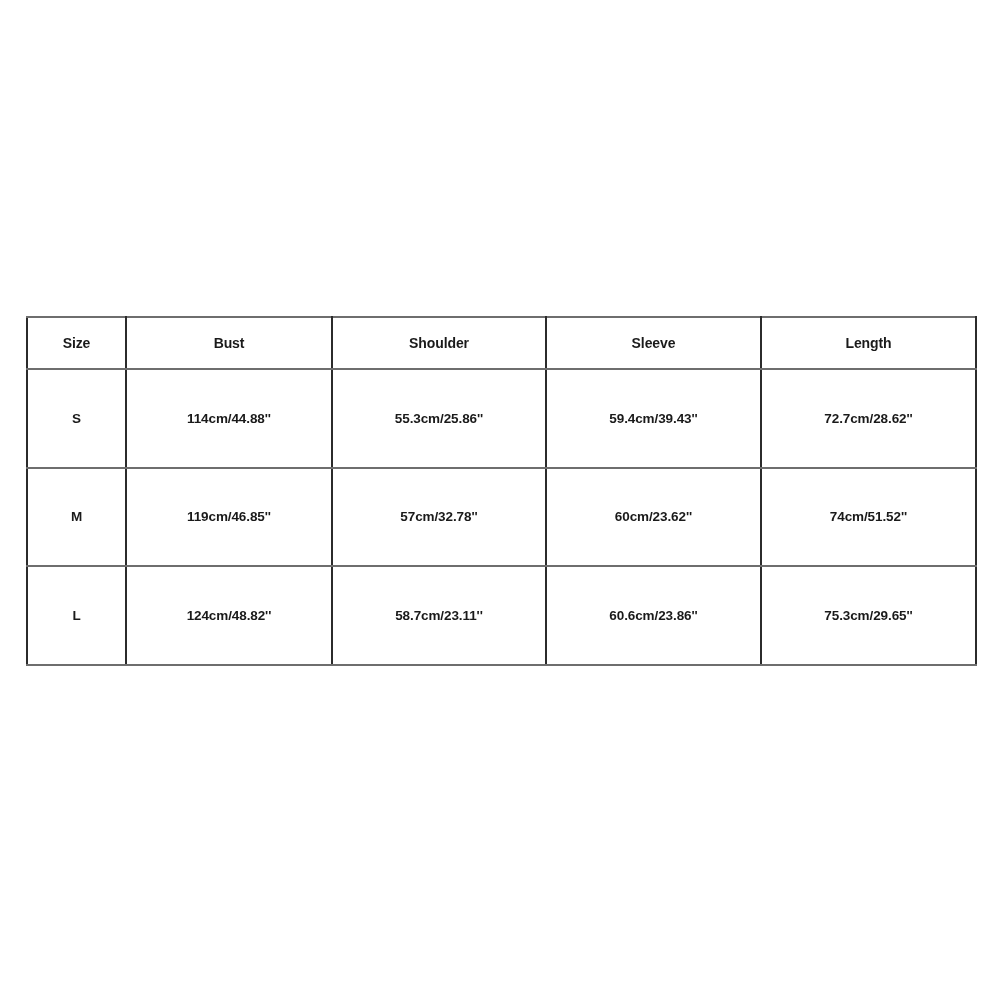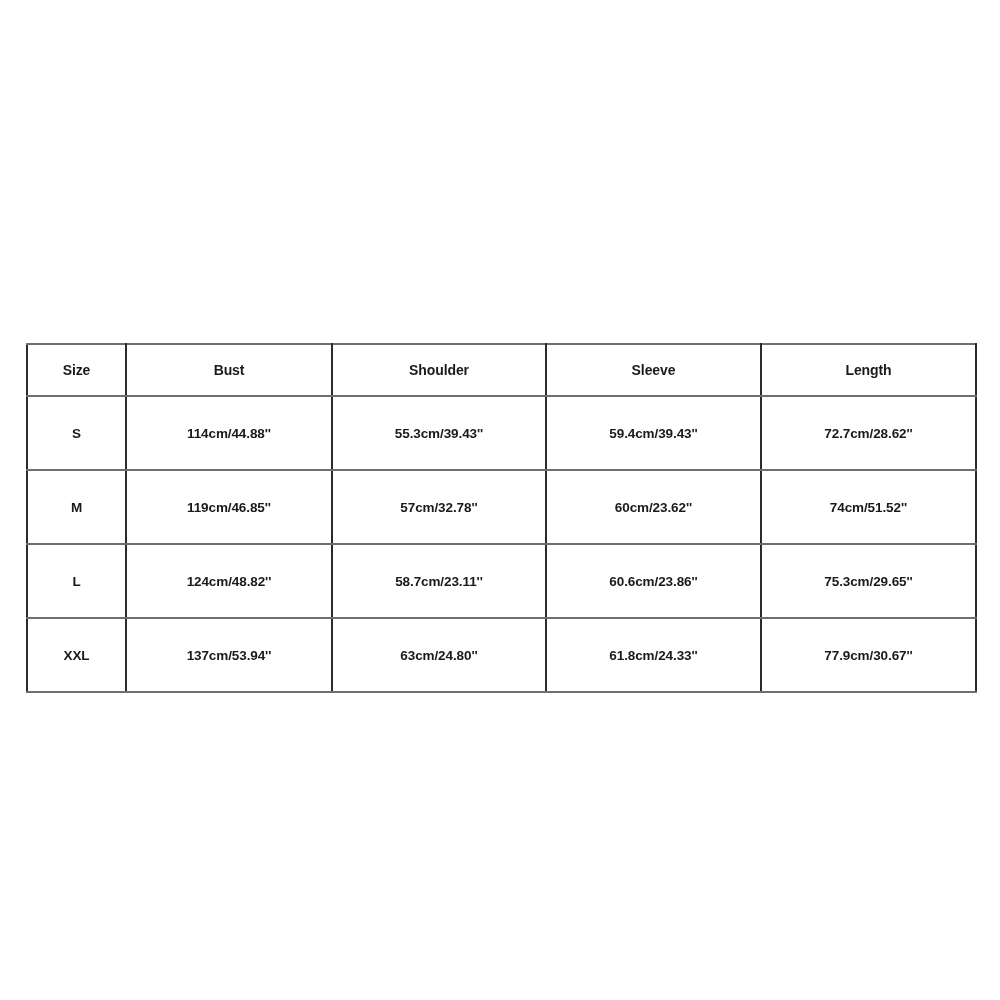--- a/index.html
+++ b/index.html
@@ -12,21 +12,21 @@
     width: 1000px;
     height: 1000px;
     position: relative;
     font-family: "Liberation Sans", sans-serif;
     -webkit-font-smoothing: antialiased;
   }
 
   #size-chart-wrap {
     position: absolute;
     left: 26px;
-    top: 343px;
+    top: 316px;
     width: 812px;
     height: 350px;
   }
 
   table.size-chart {
     width: 949px;
     height: 350px;
     border-collapse: collapse;
     table-layout: fixed;
     background: #ffffff;
@@ -79,40 +79,33 @@
         <th>Bust</th>
         <th>Shoulder</th>
         <th>Sleeve</th>
         <th>Length</th>
       </tr>
     </thead>
     <tbody>
       <tr>
         <td>S</td>
         <td>114cm/44.88''</td>
-        <td>55.3cm/39.43''</td>
+        <td>55.3cm/25.86''</td>
         <td>59.4cm/39.43''</td>
         <td>72.7cm/28.62''</td>
       </tr>
       <tr>
         <td>M</td>
         <td>119cm/46.85''</td>
         <td>57cm/32.78''</td>
         <td>60cm/23.62''</td>
         <td>74cm/51.52''</td>
       </tr>
       <tr>
         <td>L</td>
         <td>124cm/48.82''</td>
         <td>58.7cm/23.11''</td>
         <td>60.6cm/23.86''</td>
         <td>75.3cm/29.65''</td>
       </tr>
-      <tr>
-        <td>XXL</td>
-        <td>137cm/53.94''</td>
-        <td>63cm/24.80''</td>
-        <td>61.8cm/24.33''</td>
-        <td>77.9cm/30.67''</td>
-      </tr>
     </tbody>
   </table>
 </div>
 
 </body></html>

